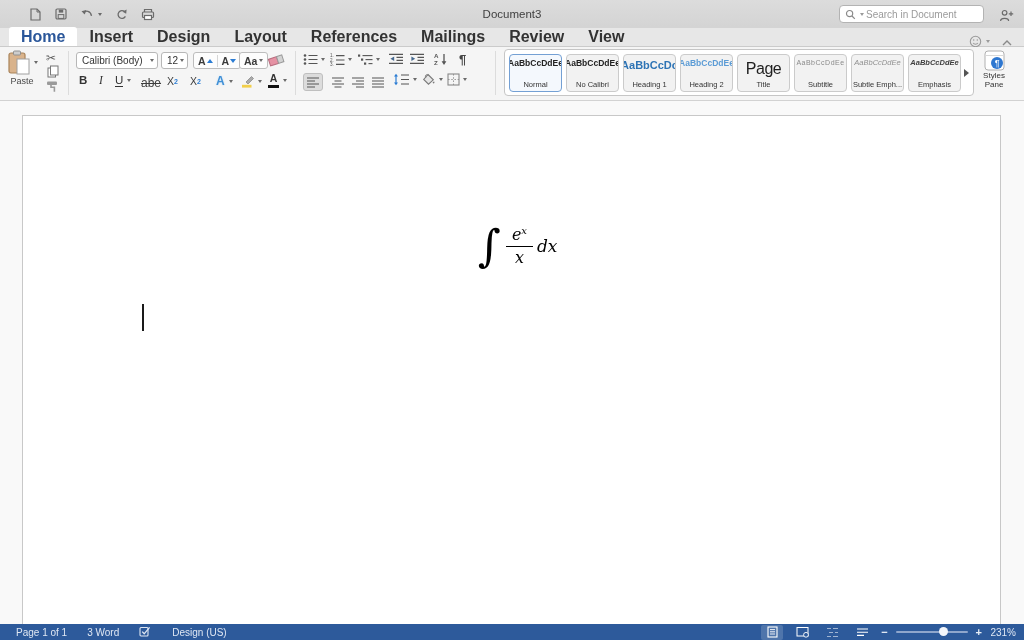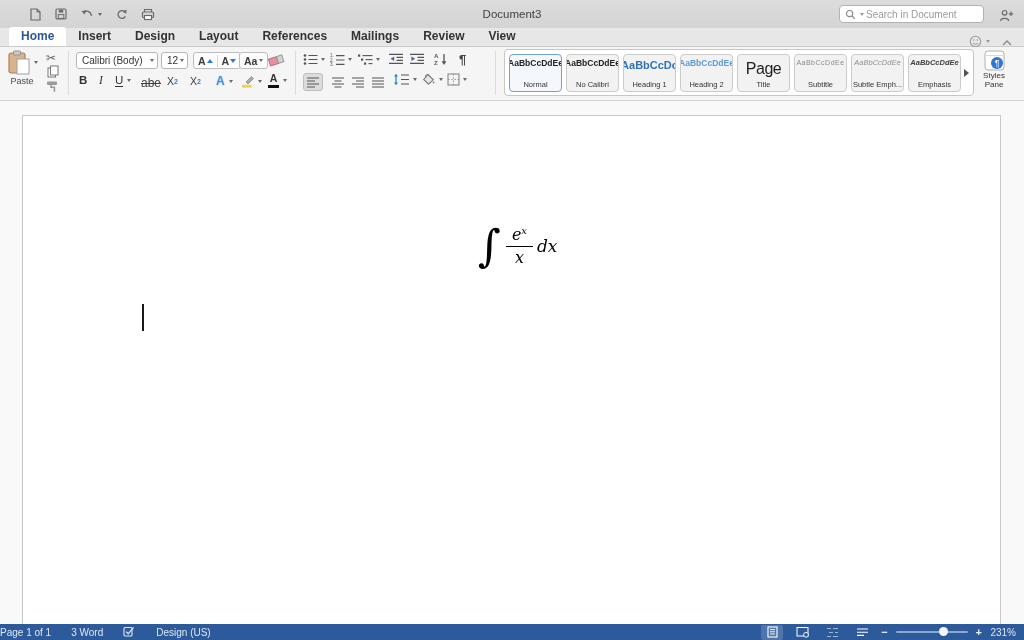--- a/index.html
+++ b/index.html
@@ -17,21 +17,21 @@
   .searchbox { position:absolute; right:40px; top:5px; width:145px; height:18px; background:#fff;
                border:1px solid #b3b3b3; border-radius:4px; display:flex; align-items:center; padding:0 5px; gap:2px; }
   .searchbox input { border:none; outline:none; flex:1; font-size:10px; color:#444; background:transparent; min-width:0;
                      font-family:"Liberation Sans", sans-serif; }
   .searchbox input::placeholder { color:#9a9a9a; }
   .share-btn { position:absolute; right:10px; top:8px; }
 
   
   .tabbar { position:absolute; top:28px; left:0; right:0; height:19px; background:#e7e7e7;
             border-bottom:1px solid #cbcbcb; display:flex; align-items:flex-end; padding-left:9px; }
-  .tab { height:19px; line-height:19px; padding:0 12px; font-size:12px; font-weight:600; color:#333; }
+  .tab { height:19px; line-height:19px; padding:0 12px; font-size:16px; font-weight:600; color:#333; }
   .tab.active { background:#fff; color:#2b579a; border-radius:3px 3px 0 0; }
   .tab-right { position:absolute; right:12px; top:4px; display:flex; align-items:center; gap:12px; }
 
   
   .ribbon { position:absolute; top:47px; left:0; right:0; height:54px; background:#f5f5f5;
             border-bottom:1px solid #d2d2d2; }
   .rabs { position:absolute; display:flex; align-items:center; color:#3d3d3d; }
   .sep { position:absolute; top:4px; width:1px; height:44px; background:#dcdcdc; }
   .caret { width:0; height:0; border-left:2.5px solid transparent; border-right:2.5px solid transparent;
            border-top:3.5px solid #6a6a6a; display:inline-block; margin-left:2px; }
@@ -93,21 +93,21 @@
   .numer { font-size:16px; line-height:1.1; }
   .numer sup { font-size:10px; }
   .frac-bar { width:27px; height:1.5px; background:#000; margin:1.5px 0; }
   .denom { font-size:16px; line-height:1.1; }
   .differential { font-size:17px; }
   .cursor { position:absolute; left:119px; top:188px; width:1.5px; height:27px; background:#1a1a1a; }
 
   
   .statusbar { position:absolute; bottom:0; left:0; right:0; height:16px; background:#2d5a9b;
                display:flex; align-items:center; color:#dfe7f3; font-size:10px; }
-  .sb-left { display:flex; align-items:center; gap:20px; margin-left:0; }
+  .sb-left { display:flex; align-items:center; gap:20px; margin-left:16px; }
   .sb-right { position:absolute; right:8px; display:flex; align-items:center; gap:8px; }
   .viewbtn { display:flex; align-items:center; justify-content:center; width:22px; height:15px; border-radius:2px; }
   .viewbtn.active { background:#4f75ab; }
   .dim { opacity:.55; }
   .zoom-track { position:relative; width:72px; height:2px; background:#8fa6cc; border-radius:1px; }
   .zoom-thumb { position:absolute; left:60%; top:-4px; width:9px; height:9px; border-radius:50%; background:#f2f5fa; }
   .zoom-sign { font-size:11px; font-weight:700; color:#e8eef7; }
   .zoom-pct { min-width:26px; text-align:right; }
 </style>
 </head>

